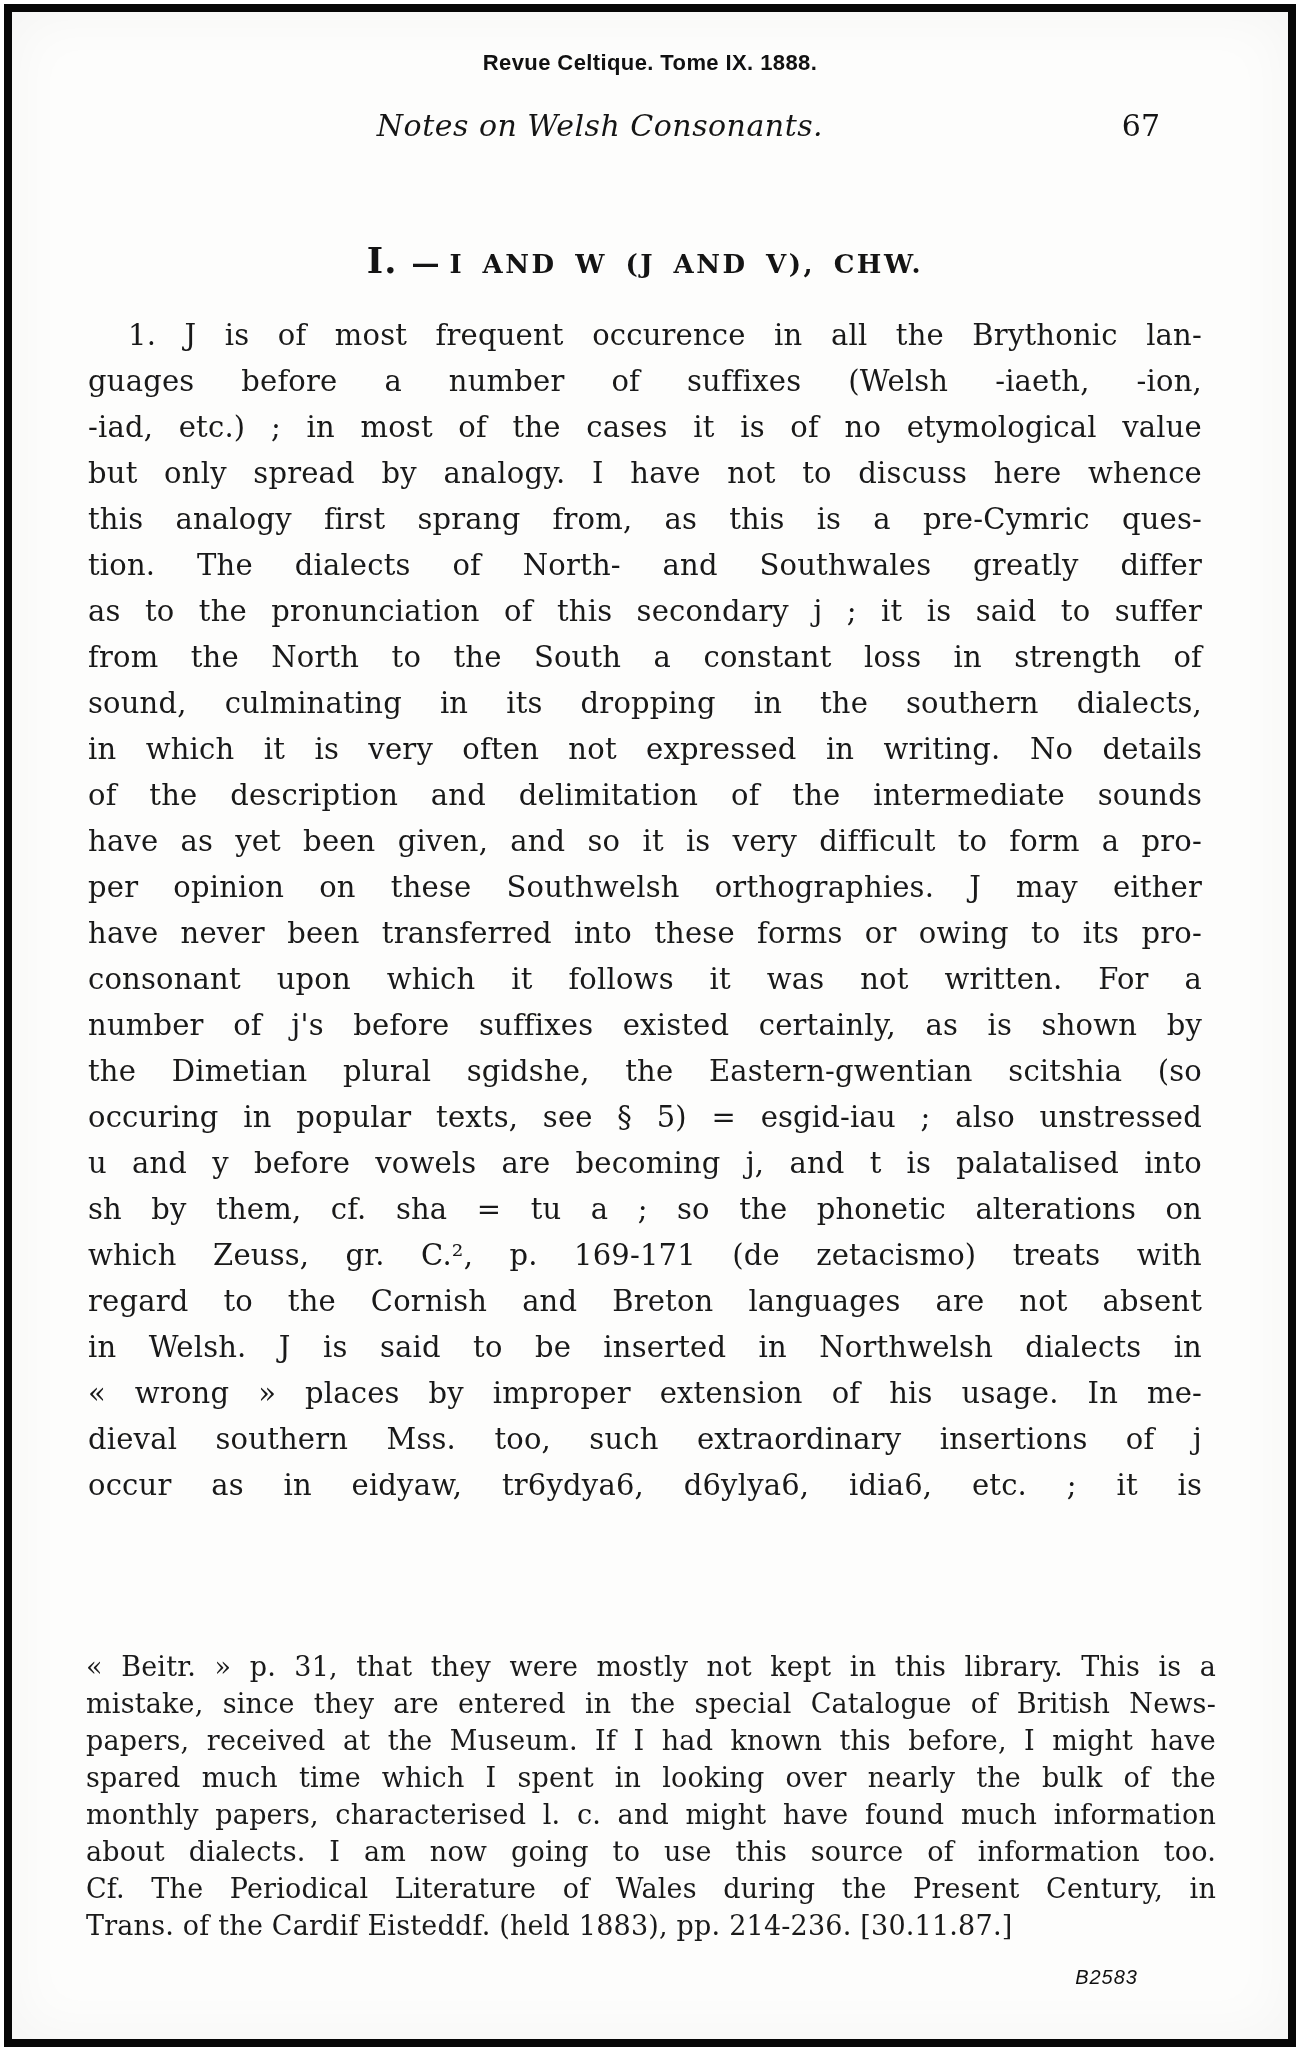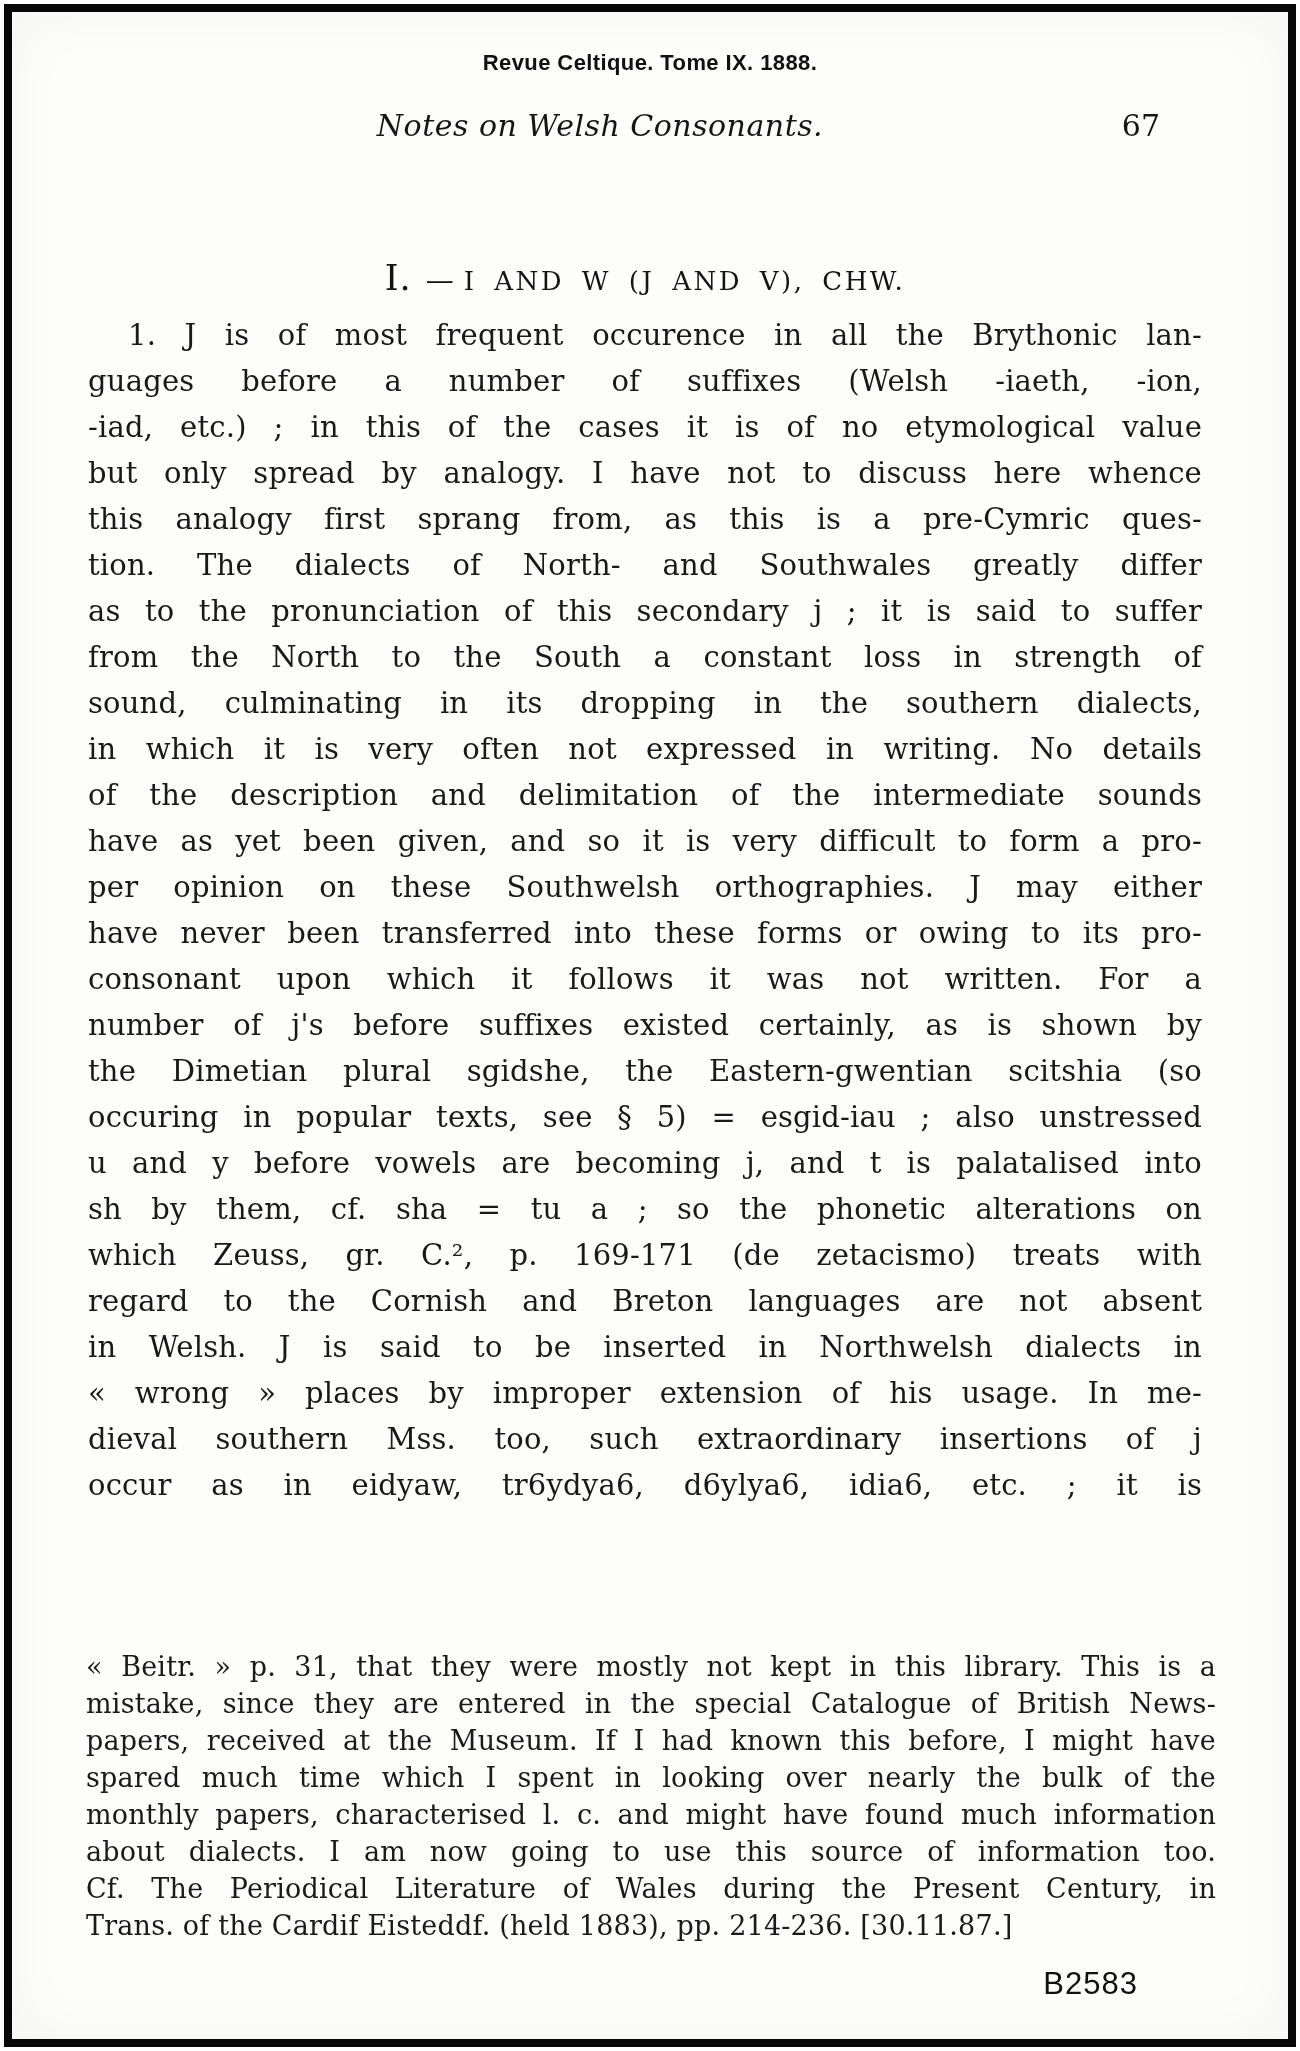--- a/index.html
+++ b/index.html
@@ -57,26 +57,26 @@
   .page-number {
     position: absolute;
     right: 42px;
     top: 0;
     font-size: 30px;
     color: #151515;
   }
 
   .heading {
     position: absolute;
-    top: 258px;
+    top: 240px;
     left: 88px;
     right: 98px;
     margin: 0;
     text-align: center;
-    font-weight: normal;
+    font-weight: bold;
     color: #141414;
     white-space: nowrap;
   }
   .heading .numeral {
     font-size: 35px;
     letter-spacing: 1px;
   }
   .heading .dash {
     font-size: 28px;
     padding: 0 10px 0 14px;
@@ -122,23 +122,24 @@
   }
   .footnote .line:last-child {
     text-align-last: left;
   }
 
   .stamp {
     position: absolute;
     top: 1966px;
     right: 162px;
     font-family: "Liberation Sans", sans-serif;
-    font-size: 31px;
+    font-size: 20px;
     letter-spacing: 1px;
     color: #101010;
+    font-style: italic;
   }
 </style>
 </head>
 <body>
 
 <div class="scan-frame"></div>
 
 <main class="page">
 
   <div class="header">Revue Celtique. Tome IX. 1888.</div>
@@ -148,21 +149,21 @@
     <span class="page-number">67</span>
   </div>
 
   <h1 class="heading">
     <span class="numeral">I.</span><span class="dash">—</span><span class="htitle">I AND W (J AND V), CHW.</span>
   </h1>
 
   <div class="bodytext">
     <div class="line">1. J is of most frequent occurence in all the Brythonic lan-</div>
     <div class="line">guages before a number of suffixes (Welsh -iaeth, -ion,</div>
-    <div class="line">-iad, etc.) ; in this of the cases it is of no etymological value</div>
+    <div class="line">-iad, etc.) ; in most of the cases it is of no etymological value</div>
     <div class="line">but only spread by analogy. I have not to discuss here whence</div>
     <div class="line">this analogy first sprang from, as this is a pre-Cymric ques-</div>
     <div class="line">tion. The dialects of North- and Southwales greatly differ</div>
     <div class="line">as to the pronunciation of this secondary j ; it is said to suffer</div>
     <div class="line">from the North to the South a constant loss in strength of</div>
     <div class="line">sound, culminating in its dropping in the southern dialects,</div>
     <div class="line">in which it is very often not expressed in writing. No details</div>
     <div class="line">of the description and delimitation of the intermediate sounds</div>
     <div class="line">have as yet been given, and so it is very difficult to form a pro-</div>
     <div class="line">per opinion on these Southwelsh orthographies. J may either</div>

